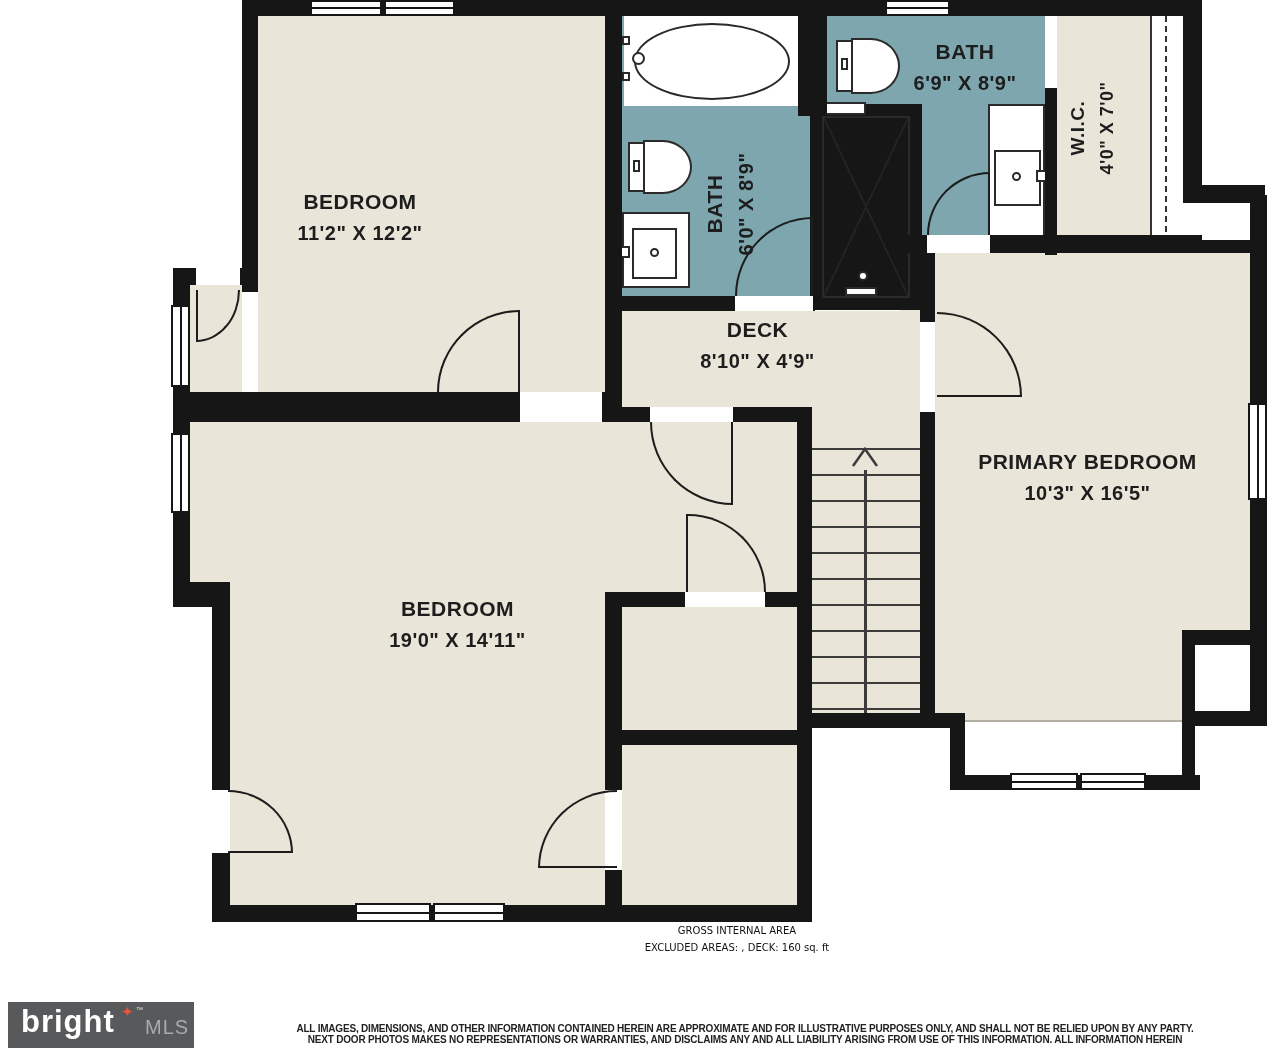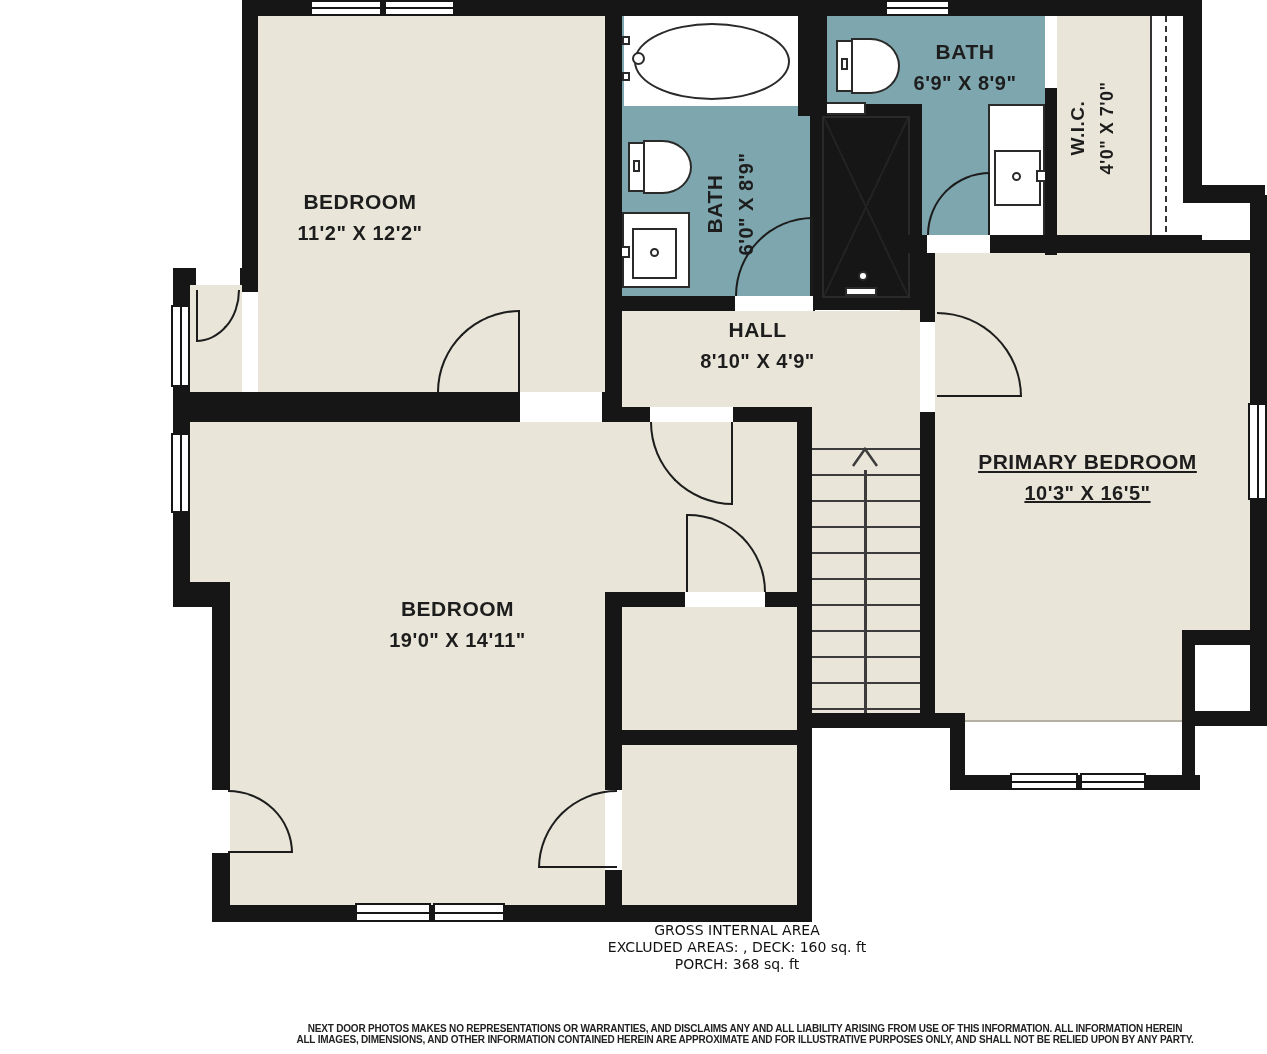--- a/index.html
+++ b/index.html
@@ -32,21 +32,21 @@
   .lbl.small .nm{font-size:19px;}
   .lbl.small .dm{font-size:18px;margin-top:5px;}
   .rot{transform:rotate(-90deg);}
   .treads{position:absolute;background:repeating-linear-gradient(to bottom,#3c3c3c 0 2px,transparent 2px 26px);}
   .rod-solid{position:absolute;background:#333;}
   .rod-dashed{position:absolute;border-left:2px dashed #333;}
   .xbox{position:absolute;background:
      linear-gradient(to top right, transparent calc(50% - 1px), #222 calc(50% - 1px) calc(50% + 1px), transparent calc(50% + 1px)),
      linear-gradient(to bottom right, transparent calc(50% - 1px), #222 calc(50% - 1px) calc(50% + 1px), transparent calc(50% + 1px));}
   #footer-area{position:absolute;left:437px;top:922px;width:600px;text-align:center;
-     font-family:"DejaVu Sans",sans-serif;font-size:14px;line-height:17px;color:#111;}
+     font-family:"DejaVu Sans",sans-serif;font-size:10px;line-height:17px;color:#111;}
   #disclaimer{position:absolute;left:260px;top:1024px;width:970px;text-align:center;
      font-size:10px;line-height:10.5px;font-weight:700;color:#222;letter-spacing:-0.2px;}
   #logo{position:absolute;left:8px;top:1002px;width:186px;height:46px;background:#58595b;}
   #logo .brand{position:absolute;left:13px;top:2px;font-weight:700;font-size:31px;color:#fff;letter-spacing:1px;}
   #logo .star{position:absolute;left:113px;top:1px;font-size:15px;color:#e8543c;}
   #logo .tm{position:absolute;left:128px;top:4px;font-size:7px;color:#e6e6e6;}
   #logo .mls{position:absolute;left:137px;top:14px;font-size:20px;color:#a8aaad;letter-spacing:1px;}
 </style>
 </head>
 <body>
@@ -220,39 +220,44 @@
     <div class="nm">BATH</div>
     <div class="dm">6'9" X 8'9"</div>
   </div>
 
   <div class="lbl rot small" style="left:1017px;top:102px;width:150px;height:52px;">
     <div class="nm">W.I.C.</div>
     <div class="dm">4'0" X 7'0"</div>
   </div>
 
   <div class="lbl" style="left:650px;top:318px;width:215px;">
-    <div class="nm">HALL</div>
+    <div class="nm">DECK</div>
     <div class="dm">8'10" X 4'9"</div>
   </div>
 
   <div class="lbl" style="left:340px;top:597px;width:235px;">
     <div class="nm">BEDROOM</div>
     <div class="dm">19'0" X 14'11"</div>
   </div>
 
-  <div class="lbl" style="left:960px;top:450px;width:255px;text-decoration:underline;">
+  <div class="lbl" style="left:960px;top:450px;width:255px;">
     <div class="nm">PRIMARY BEDROOM</div>
     <div class="dm">10'3" X 16'5"</div>
   </div>
 
   <div id="footer-area">
     <div>GROSS INTERNAL AREA</div>
     <div>EXCLUDED AREAS: , DECK: 160 sq. ft</div>
-    <div>PORCH: 368 sq. ft</div>
   </div>
 
   <div id="disclaimer">
+    <div>ALL IMAGES, DIMENSIONS, AND OTHER INFORMATION CONTAINED HEREIN ARE APPROXIMATE AND FOR ILLUSTRATIVE PURPOSES ONLY, AND SHALL NOT BE RELIED UPON BY ANY PARTY.</div>
     <div>NEXT DOOR PHOTOS MAKES NO REPRESENTATIONS OR WARRANTIES, AND DISCLAIMS ANY AND ALL LIABILITY ARISING FROM USE OF THIS INFORMATION. ALL INFORMATION HEREIN</div>
-    <div>ALL IMAGES, DIMENSIONS, AND OTHER INFORMATION CONTAINED HEREIN ARE APPROXIMATE AND FOR ILLUSTRATIVE PURPOSES ONLY, AND SHALL NOT BE RELIED UPON BY ANY PARTY.</div>
-  </div>
-
+  </div>
+
+  <div id="logo">
+    <span class="brand">bright</span>
+    <span class="star">✦</span>
+    <span class="tm">™</span>
+    <span class="mls">MLS</span>
+  </div>
 
 </div>
 
 </body></html>

